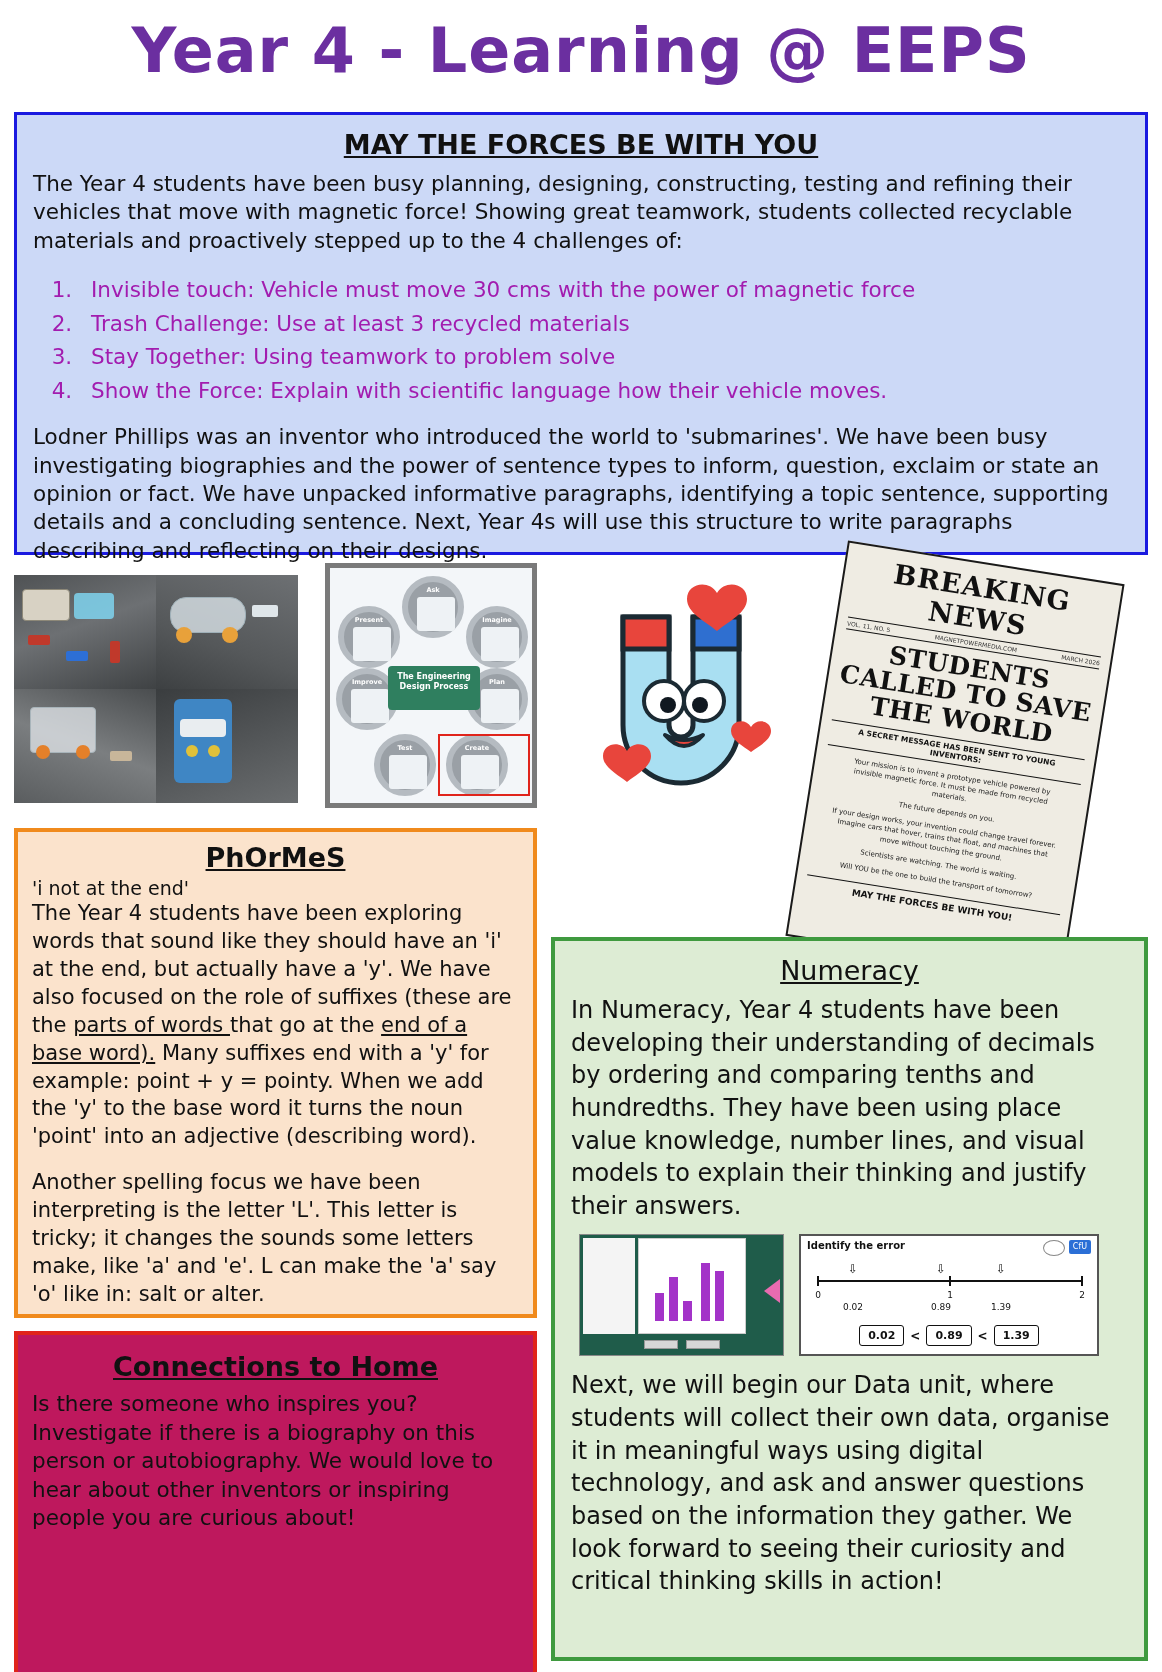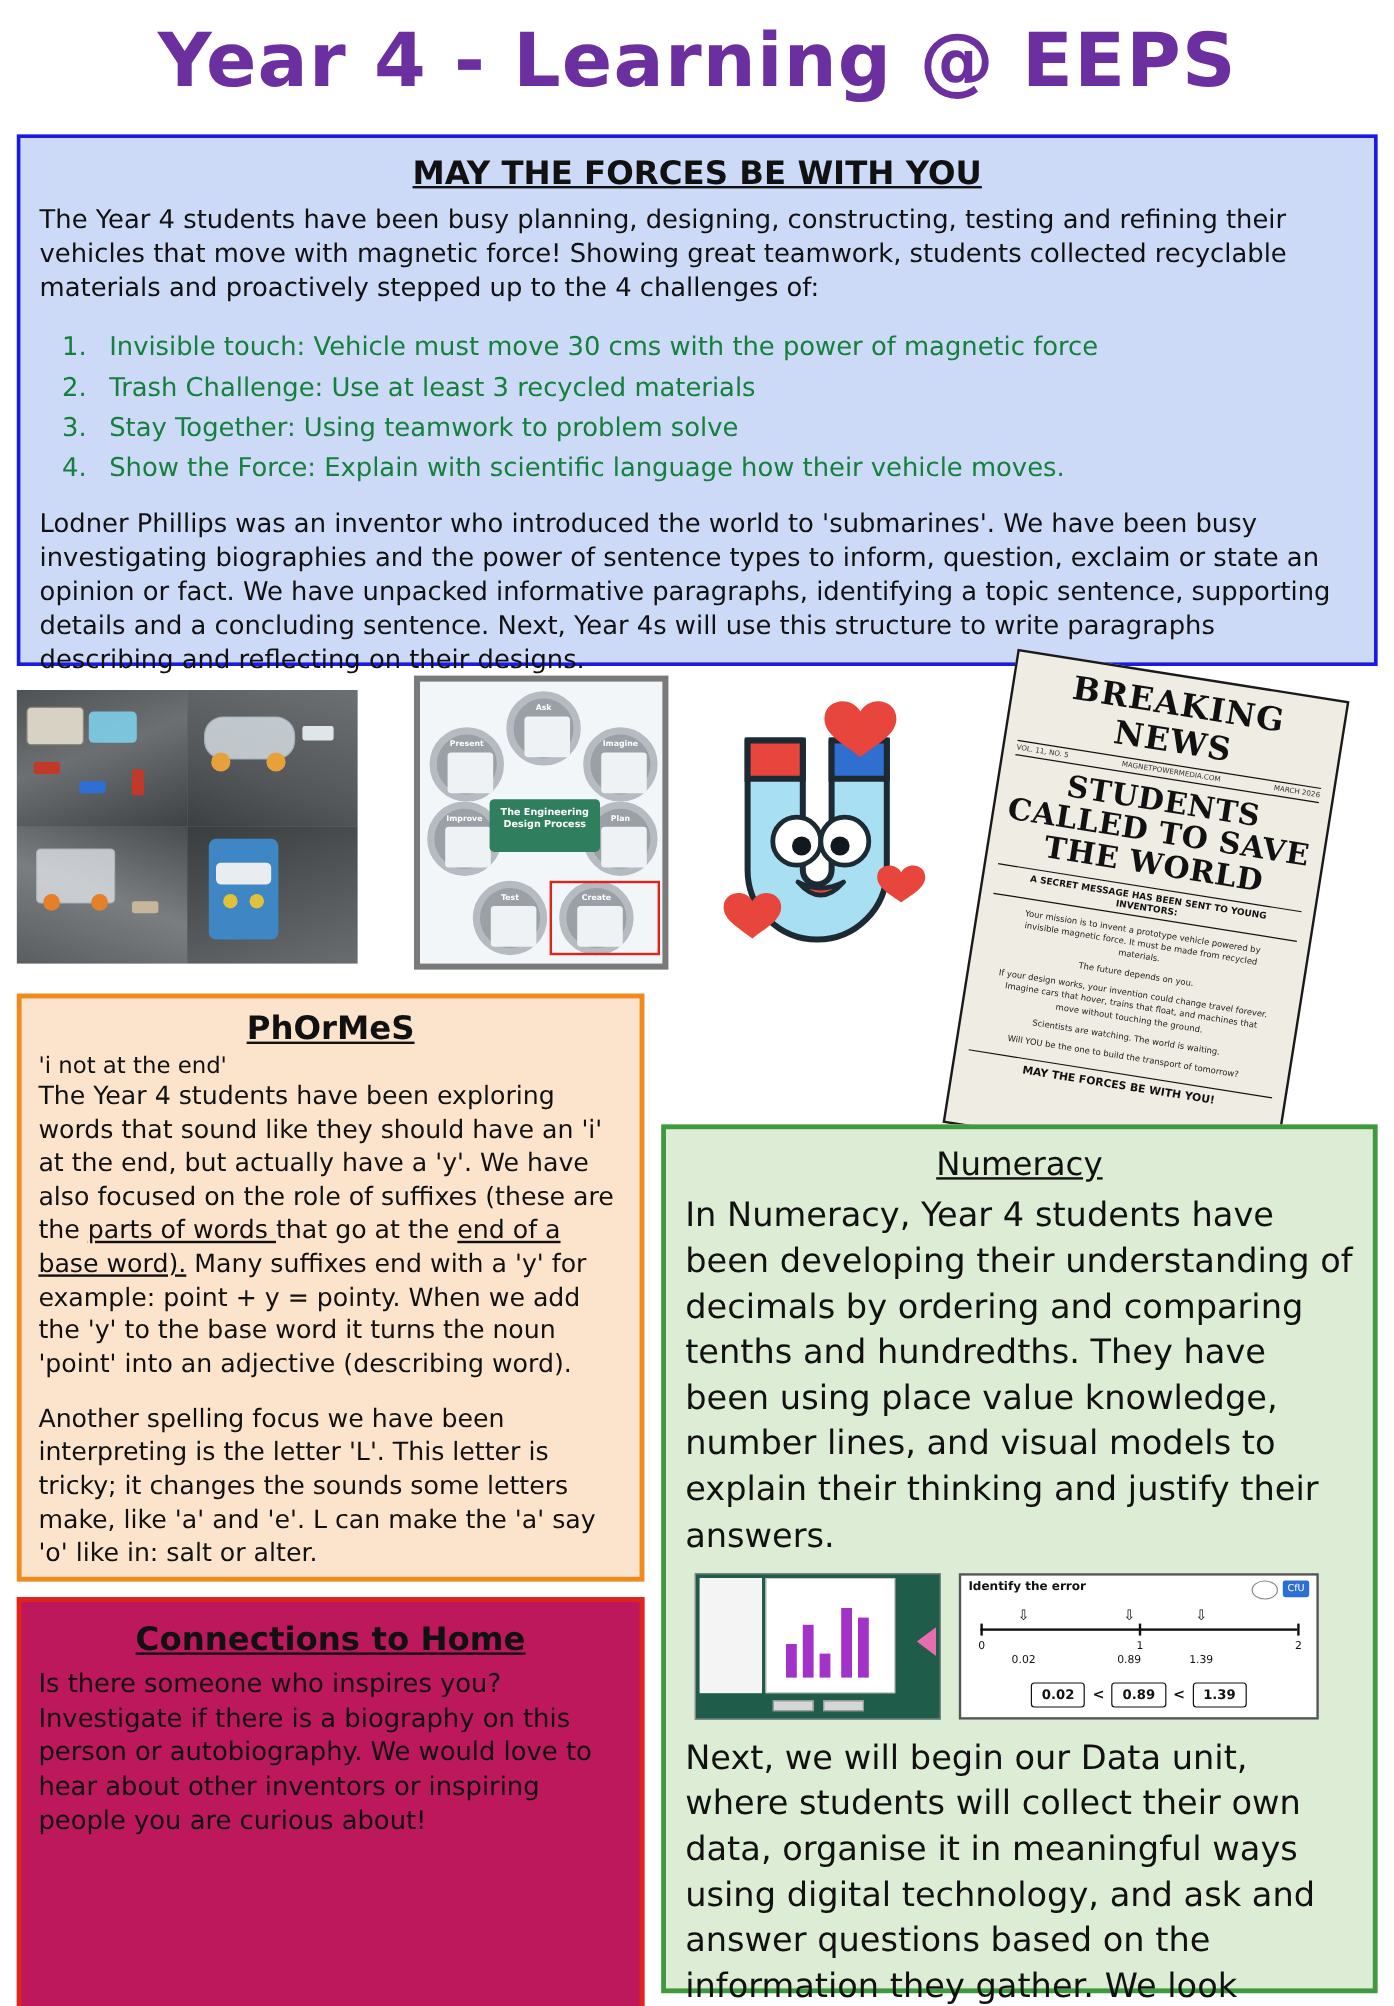--- a/index.html
+++ b/index.html
@@ -58,21 +58,21 @@
   .forces-body {
     font-size: 21.5px;
     line-height: 1.32;
     color: #111;
   }
   .forces-list {
     margin: 18px 0 16px 0;
     padding-left: 46px;
     font-size: 21.5px;
     line-height: 1.56;
-    color: #15803d;
+    color: #a21caf;
   }
   .forces-list li { padding-left: 12px; }
   .forces-body.second { margin-top: 6px; }
 
   
   .photo-vehicles {
     position: absolute;
     left: 14px;
     top: 575px;
     width: 284px;
@@ -90,21 +90,20 @@
   .photo-edp {
     position: absolute;
     left: 325px;
     top: 563px;
     width: 212px;
     height: 245px;
     box-sizing: border-box;
     border: 5px solid #7a7a7a;
     background: #f3f6f9;
     overflow: hidden;
-    margin-left: 20px;
   }
   .edp-title {
     position: absolute;
     left: 58px;
     top: 98px;
     width: 92px;
     height: 44px;
     background: #2f7f5f;
     border-radius: 4px;
     color: #fff;
@@ -234,21 +233,21 @@
   }
   .numeracy-head {
     text-align: center;
     font-size: 27px;
     font-weight: normal;
     text-decoration: underline;
     color: #111;
     margin: 6px 0 8px 0;
   }
   .numeracy-body {
-    font-size: 28px;
+    font-size: 24px;
     line-height: 1.36;
     color: #111;
   }
   .num-imgs {
     position: relative;
     height: 125px;
     margin: 12px 0 10px 0;
   }
   .num-screenshot {
     position: absolute;

